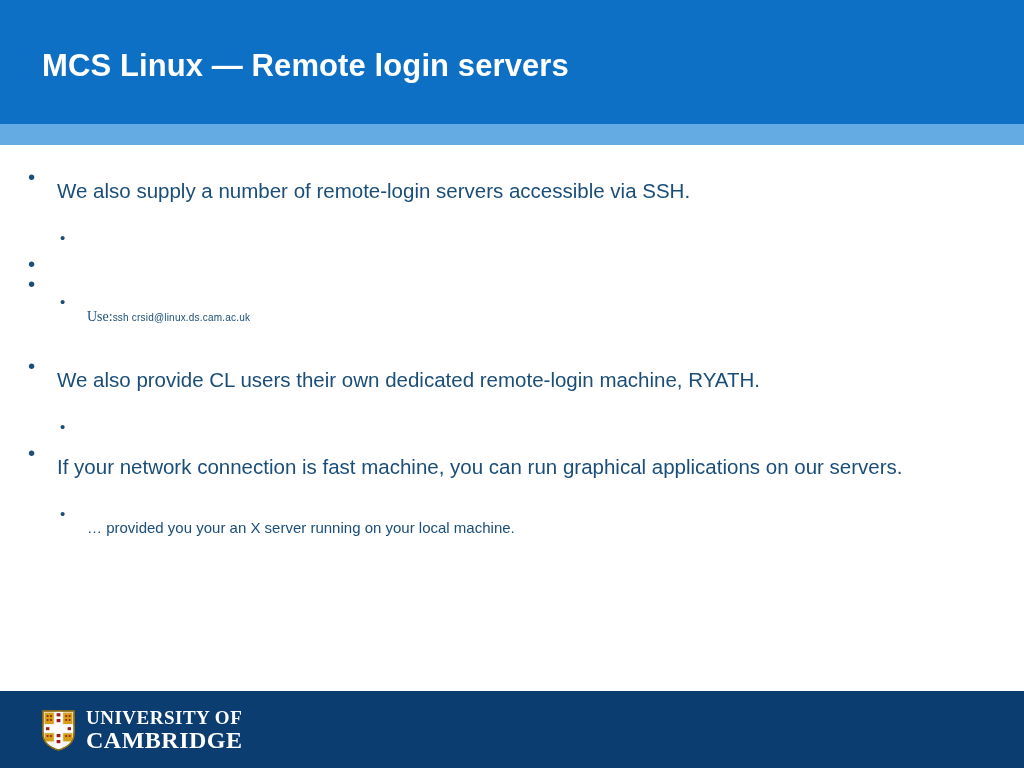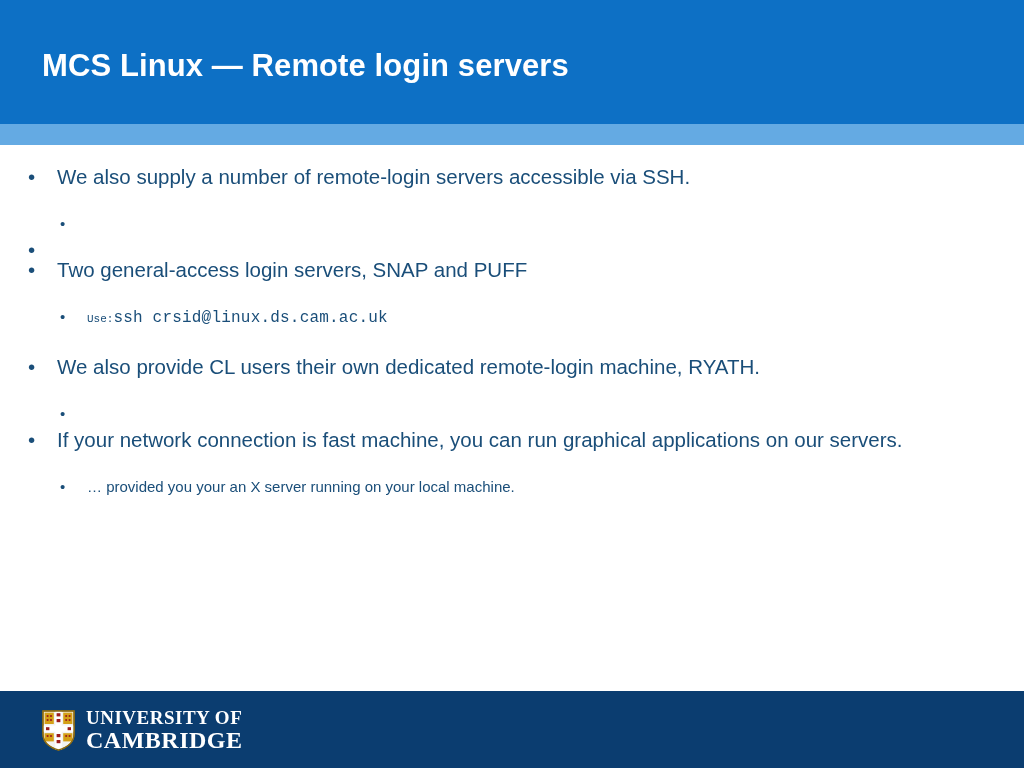--- a/index.html
+++ b/index.html
@@ -67,20 +67,21 @@
   }
   .bullet .marker {
     position: absolute;
     left: 0;
     top: 0;
     color: #1a4e79;
     line-height: inherit;
   }
   .bullet .btext {
     display: block;
+    margin-top: 14px;
   }
 
   
   .lvl1 {
     margin-left: 28px;
     padding-left: 29px;
     font-size: 20.5px;
     line-height: 29px;
     margin-bottom: 0;
     padding-top: 10px;
@@ -99,31 +100,31 @@
     line-height: 22px;
     padding-top: 12px;
     padding-bottom: 12px;
   }
   .lvl2 .marker {
     top: 12px;
     font-size: 15px;
   }
 
   code, .mono {
-    font-family: Liberation Mono, monospace;
-    font-size: 16px;
+    font-family: Liberation Sans, sans-serif;
+    font-size: 10px;
     color: #1a4e79;
     letter-spacing: 0.2px;
   }
   code.bold, .mono.bold {
     font-weight: bold;
   }
   .use-label {
-    font-family: Liberation Mono, monospace;
-    font-size: 11px;
+    font-family: Liberation Serif, serif;
+    font-size: 14px;
   }
 
   
   .footer-band {
     position: absolute;
     left: 0;
     top: 691px;
     width: 1024px;
     height: 77px;
     background: #0b3d70;
@@ -175,21 +176,20 @@
           <span class="btext">We also supply a number of remote-login servers accessible via SSH.</span>
         </div>
         <div class="bullet lvl2">
           <span class="marker">•</span>
         </div>
         <div class="bullet lvl1">
           <span class="marker">•</span>
         </div>
         <div class="bullet lvl1">
           <span class="marker">•</span>
-          <span class="btext">Two general-access login servers, SNAP and PUFF</span>
         </div>
         <div class="bullet lvl2">
           <span class="marker">•</span>
           <span class="btext"><span class="use-label">Use:</span><code>ssh crsid@linux.ds.cam.ac.uk</code></span>
         </div>
         <div class="bullet lvl1">
           <span class="marker">•</span>
           <span class="btext">We also provide CL users their own dedicated remote-login machine, RYATH.</span>
         </div>
         <div class="bullet lvl2">

